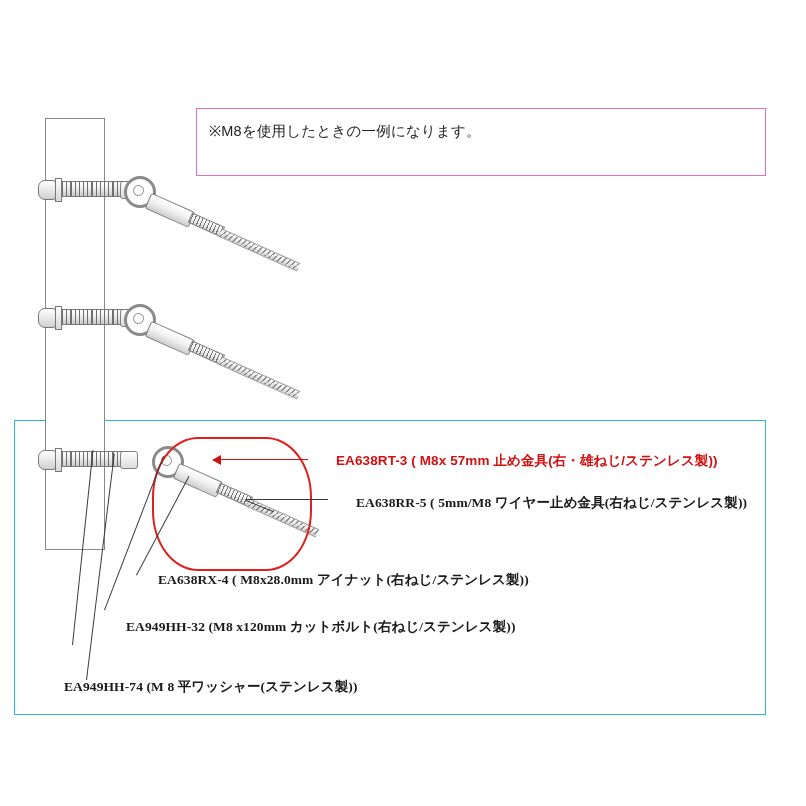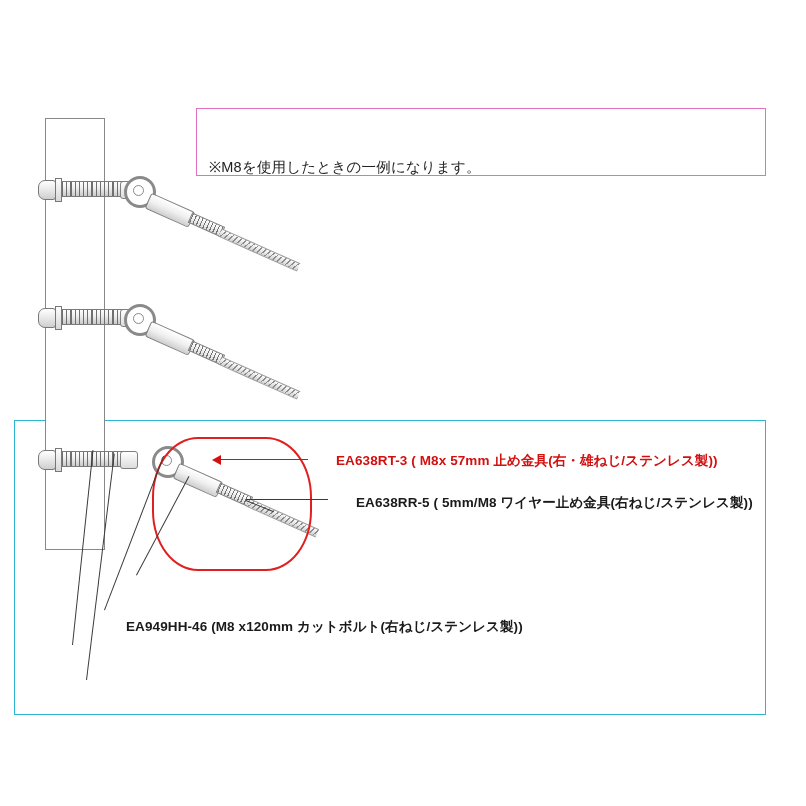--- a/index.html
+++ b/index.html
@@ -27,21 +27,21 @@
     background: #ffffff;
   }
   .note-line {
     position: absolute;
     left: 12px;
     color: #222222;
     font-size: 14.5px;
     letter-spacing: 0.2px;
     white-space: nowrap;
   }
-  .note-line.l1 { top: 11px; margin-top: 36px; }
+  .note-line.l1 { top: 11px; }
   .note-line.l2 { top: 38px; left: 24px; }
 
   
   .cyan-frame {
     position: absolute;
     left: 14px;
     top: 420px;
     width: 752px;
     height: 295px;
     border: 1.5px solid #2bb6d4;
@@ -150,21 +150,21 @@
 
   
   .label {
     position: absolute;
     white-space: nowrap;
     color: #1a1a1a;
     font-size: 13.5px;
     letter-spacing: 0.1px;
     padding-left: 24px;
   }
-  .label.bold { font-weight: bold; }
+  .label.bold { font-weight: bold; font-family: Liberation Serif, serif; }
   .label.red { color: #d21010; font-weight: bold; }
 
   
   .leader {
     position: absolute;
     background: #3a3a3a;
     transform-origin: 0 0;
     height: 1px;
   }
   .leader.red { background: #d21010; height: 1.4px; }
@@ -236,18 +236,20 @@
   <div class="leader" style="left:104px;top:610px;width:165px;transform:rotate(-69deg);"></div>
 
   <div class="leader" style="left:72px;top:645px;width:196px;transform:rotate(-84deg);"></div>
 
   <div class="leader" style="left:86px;top:680px;width:228px;transform:rotate(-83deg);"></div>
 
   <div class="label red" style="left:312px;top:452px;">EA638RT-3 ( M8x 57mm 止め金具(右・雄ねじ/ステンレス製))</div>
 
   <div class="label bold" style="left:332px;top:494px;">EA638RR-5 ( 5mm/M8 ワイヤー止め金具(右ねじ/ステンレス製))</div>
 
-
-  <div class="label bold" style="left:102px;top:618px;">EA949HH-46 (M8 x120mm カットボルト(右ねじ/ステンレス製))</div>
-
-
+  <div class="label bold" style="left:134px;top:571px;">EA638RX-4 ( M8x28.0mm アイナット(右ねじ/ステンレス製))</div>
+
+  <div class="label bold" style="left:102px;top:618px;">EA949HH-32 (M8 x120mm カットボルト(右ねじ/ステンレス製))</div>
+
+
+  <div class="label bold" style="left:40px;top:678px;">EA949HH-74 (M 8 平ワッシャー(ステンレス製))</div>
 
 </div>
 
 </body></html>

